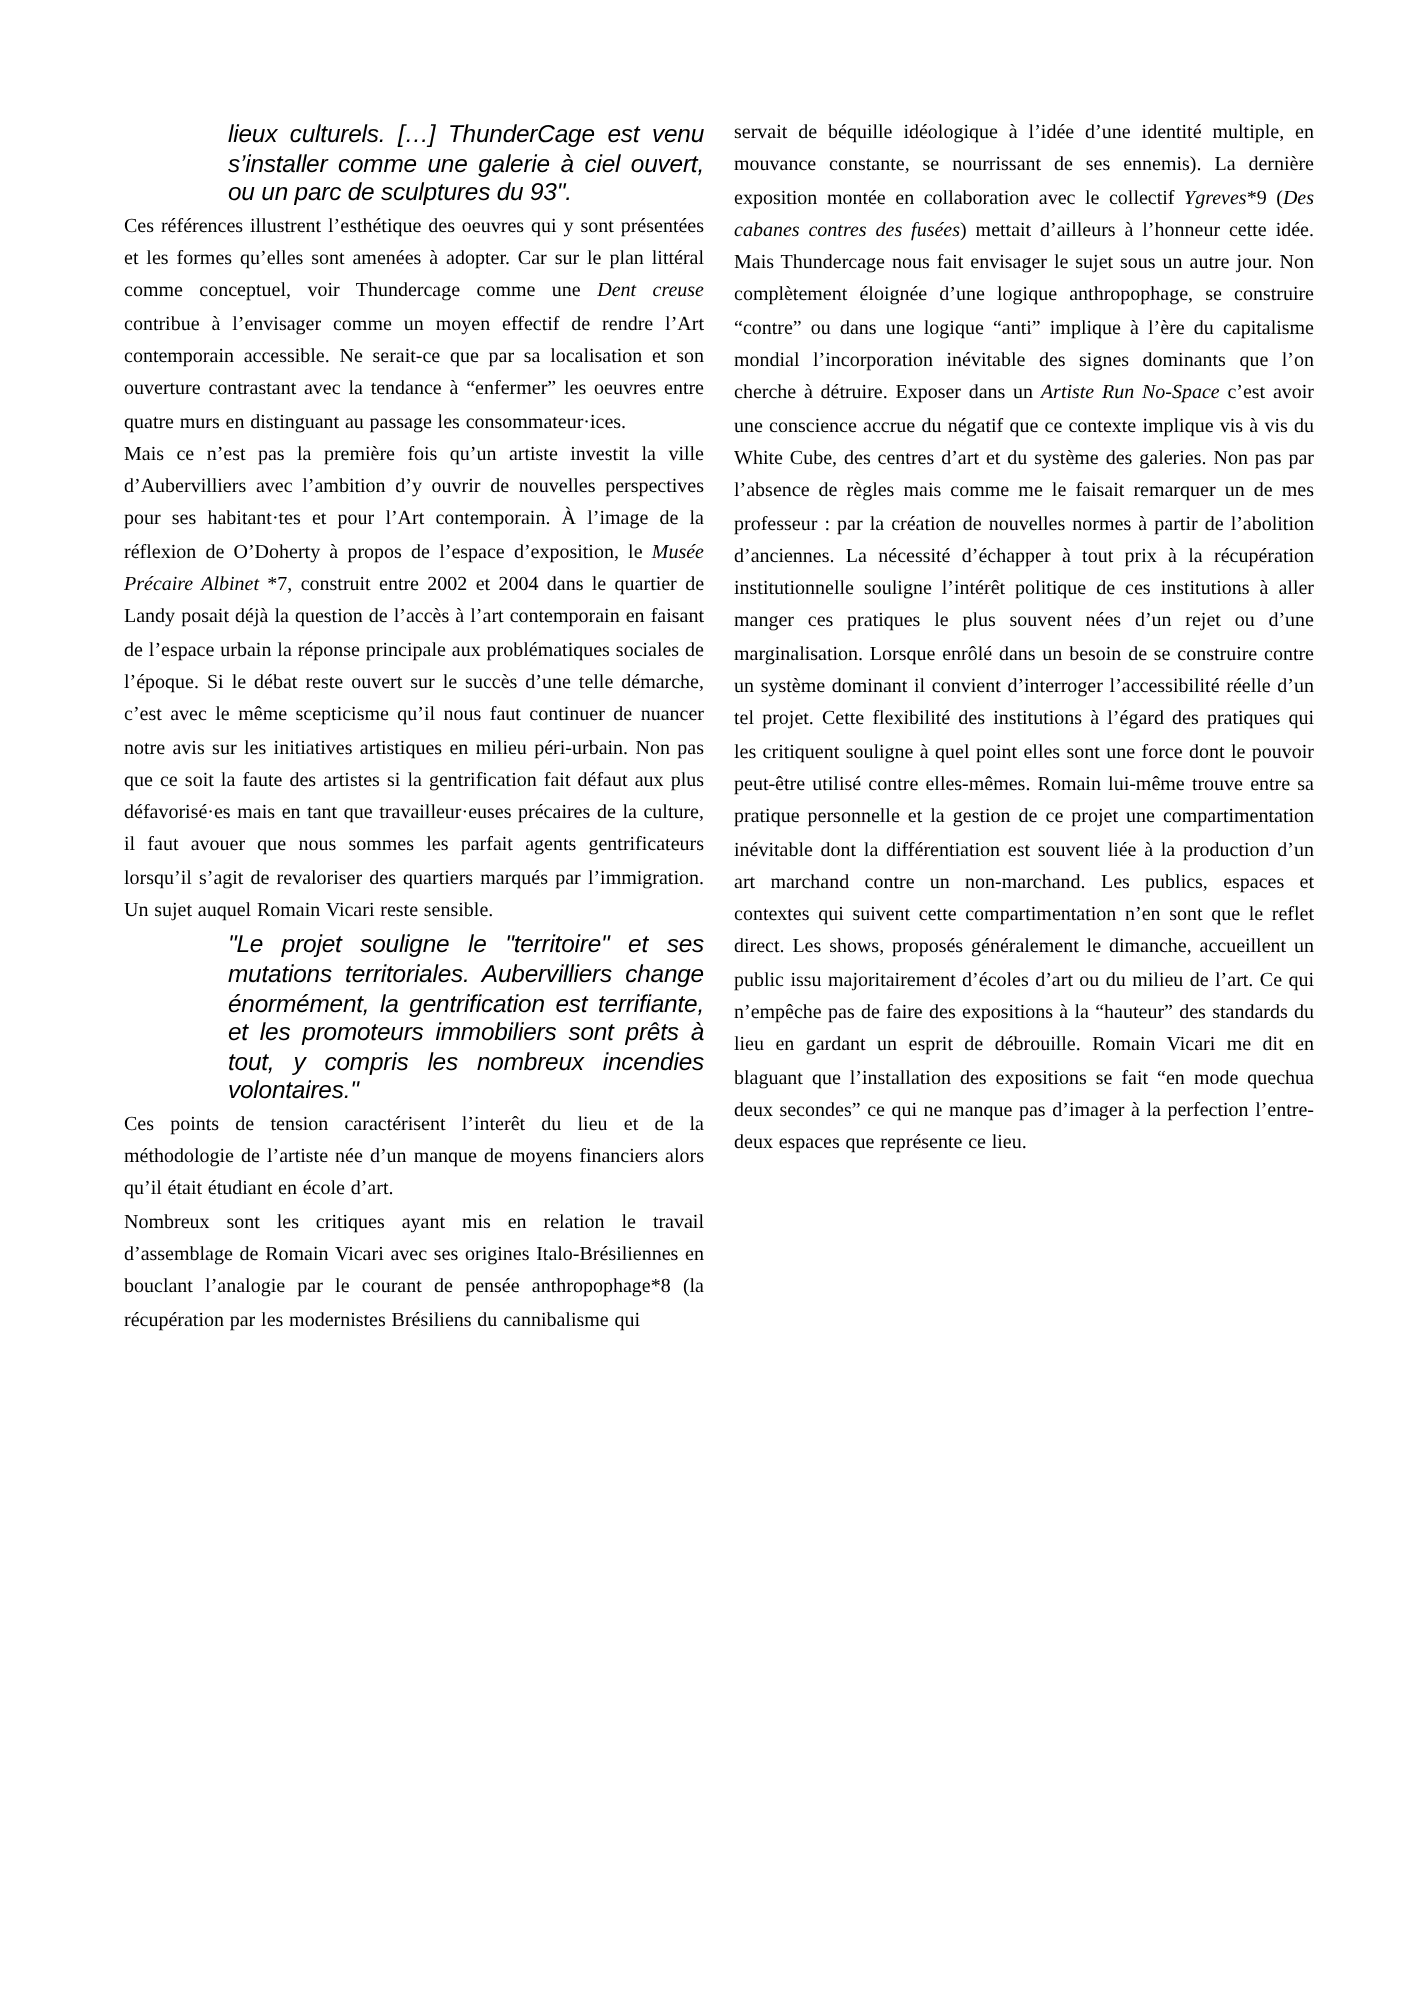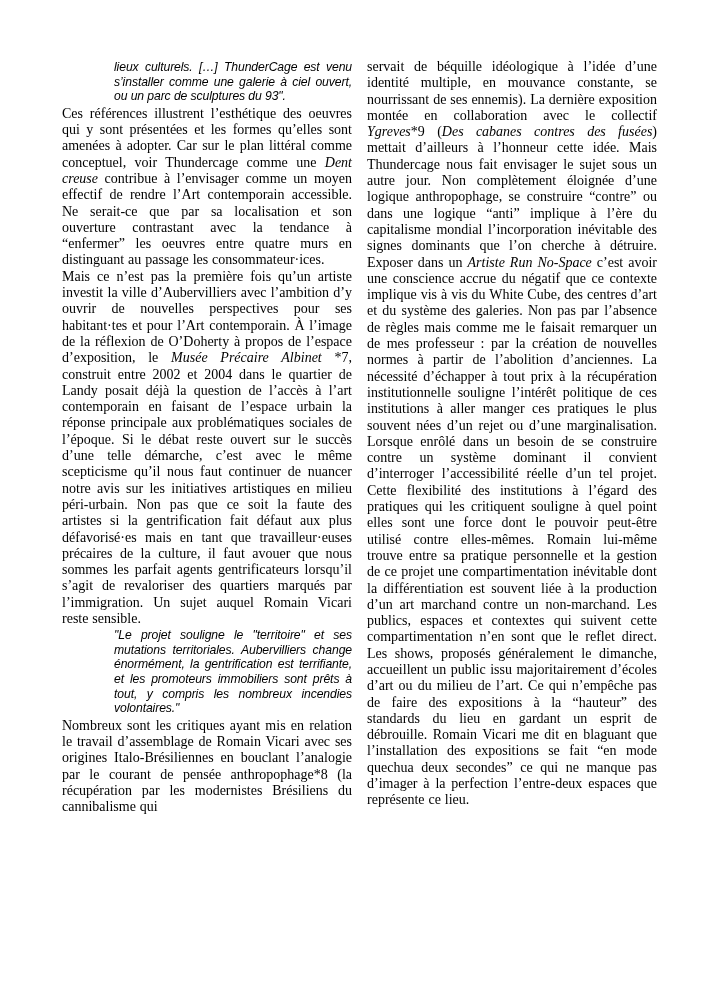--- a/index.html
+++ b/index.html
@@ -26,21 +26,21 @@
     display: flex;
     gap: 15px;
     align-items: flex-start;
   }
   .col {
     width: 290px;
     flex: 0 0 290px;
   }
   .para {
     margin: 0;
-    font-size: 14px;
+    font-size: 10px;
     line-height: 16.3px;
     text-align: justify;
     text-justify: inter-word;
     word-spacing: 0.4px;
   }
   .quote {
     margin: 1px 0 2px 52px;
     font-family: "Liberation Sans", sans-serif;
     font-style: italic;
     font-size: 12.2px;
@@ -56,20 +56,21 @@
 <body>
 
 <div class="page">
   <div class="columns">
 
     <div class="col">
       <p class="quote"><span>lieux culturels. […] ThunderCage est venu s’installer comme une galerie à ciel ouvert, ou un parc de sculptures du 93".</span></p>
       <p class="para"><span>Ces références illustrent l’esthétique des oeuvres qui y sont présentées et les formes qu’elles sont amenées à adopter. Car sur le plan littéral comme conceptuel, voir Thundercage comme une </span><span class="seg-italic">Dent creuse</span><span> contribue à l’envisager comme un moyen effectif de rendre l’Art contemporain accessible. Ne serait-ce que par sa localisation et son ouverture contrastant avec la tendance à “enfermer” les oeuvres entre quatre murs en distinguant au passage les consommateur·ices.</span></p>
       <p class="para"><span>Mais ce n’est pas la première fois qu’un artiste investit la ville d’Aubervilliers avec l’ambition d’y ouvrir de nouvelles perspectives pour ses habitant·tes et pour l’Art contemporain. À l’image de la réflexion de O’Doherty à propos de l’espace d’exposition, le </span><span class="seg-italic">Musée Précaire Albinet</span><span> *7, construit entre 2002 et 2004 dans le quartier de Landy posait déjà la question de l’accès à l’art contemporain en faisant de l’espace urbain la réponse principale aux problématiques sociales de l’époque. Si le débat reste ouvert sur le succès d’une telle démarche, c’est avec le même scepticisme qu’il nous faut continuer de nuancer notre avis sur les initiatives artistiques en milieu péri-urbain. Non pas que ce soit la faute des artistes si la gentrification fait défaut aux plus défavorisé·es mais en tant que travailleur·euses précaires de la culture, il faut avouer que nous sommes les parfait agents gentrificateurs lorsqu’il s’agit de revaloriser des quartiers marqués par l’immigration. Un sujet auquel Romain Vicari reste sensible.</span></p>
       <p class="quote"><span>"Le projet souligne le "territoire" et ses mutations territoriales. Aubervilliers change énormément, la gentrification est terrifiante, et les promoteurs immobiliers sont prêts à tout, y compris les nombreux incendies volontaires."</span></p>
+      <p class="para"><span>Ces points de tension caractérisent l’interêt du lieu et de la méthodologie de l’artiste née d’un manque de moyens financiers alors qu’il était étudiant en école d’art.</span></p>
       <p class="para"><span>Nombreux sont les critiques ayant mis en relation le travail d’assemblage de Romain Vicari avec ses origines Italo-Brésiliennes en bouclant l’analogie par le courant de pensée anthropophage*8 (la récupération par les modernistes Brésiliens du cannibalisme qui</span></p>
     </div>
 
     <div class="col">
       <p class="para"><span>servait de béquille idéologique à l’idée d’une identité multiple, en mouvance constante, se nourrissant de ses ennemis). La dernière exposition montée en collaboration avec le collectif </span><span class="seg-italic">Ygreves</span><span>*9 (</span><span class="seg-italic">Des cabanes contres des fusées</span><span>) mettait d’ailleurs à l’honneur cette idée. Mais Thundercage nous fait envisager le sujet sous un autre jour. Non complètement éloignée d’une logique anthropophage, se construire “contre” ou dans une logique “anti” implique à l’ère du capitalisme mondial l’incorporation inévitable des signes dominants que l’on cherche à détruire. Exposer dans un </span><span class="seg-italic">Artiste Run No-Space</span><span> c’est avoir une conscience accrue du négatif que ce contexte implique vis à vis du White Cube, des centres d’art et du système des galeries. Non pas par l’absence de règles mais comme me le faisait remarquer un de mes professeur : par la création de nouvelles normes à partir de l’abolition d’anciennes. La nécessité d’échapper à tout prix à la récupération institutionnelle souligne l’intérêt politique de ces institutions à aller manger ces pratiques le plus souvent nées d’un rejet ou d’une marginalisation. Lorsque enrôlé dans un besoin de se construire contre un système dominant il convient d’interroger l’accessibilité réelle d’un tel projet. Cette flexibilité des institutions à l’égard des pratiques qui les critiquent souligne à quel point elles sont une force dont le pouvoir peut-être utilisé contre elles-mêmes. Romain lui-même trouve entre sa pratique personnelle et la gestion de ce projet une compartimentation inévitable dont la différentiation est souvent liée à la production d’un art marchand contre un non-marchand. Les publics, espaces et contextes qui suivent cette compartimentation n’en sont que le reflet direct. Les shows, proposés généralement le dimanche, accueillent un public issu majoritairement d’écoles d’art ou du milieu de l’art. Ce qui n’empêche pas de faire des expositions à la “hauteur” des standards du lieu en gardant un esprit de débrouille. Romain Vicari me dit en blaguant que l’installation des expositions se fait “en mode quechua deux secondes” ce qui ne manque pas d’imager à la perfection l’entre-deux espaces que représente ce lieu.</span></p>
     </div>
 
   </div>
 </div>
 

